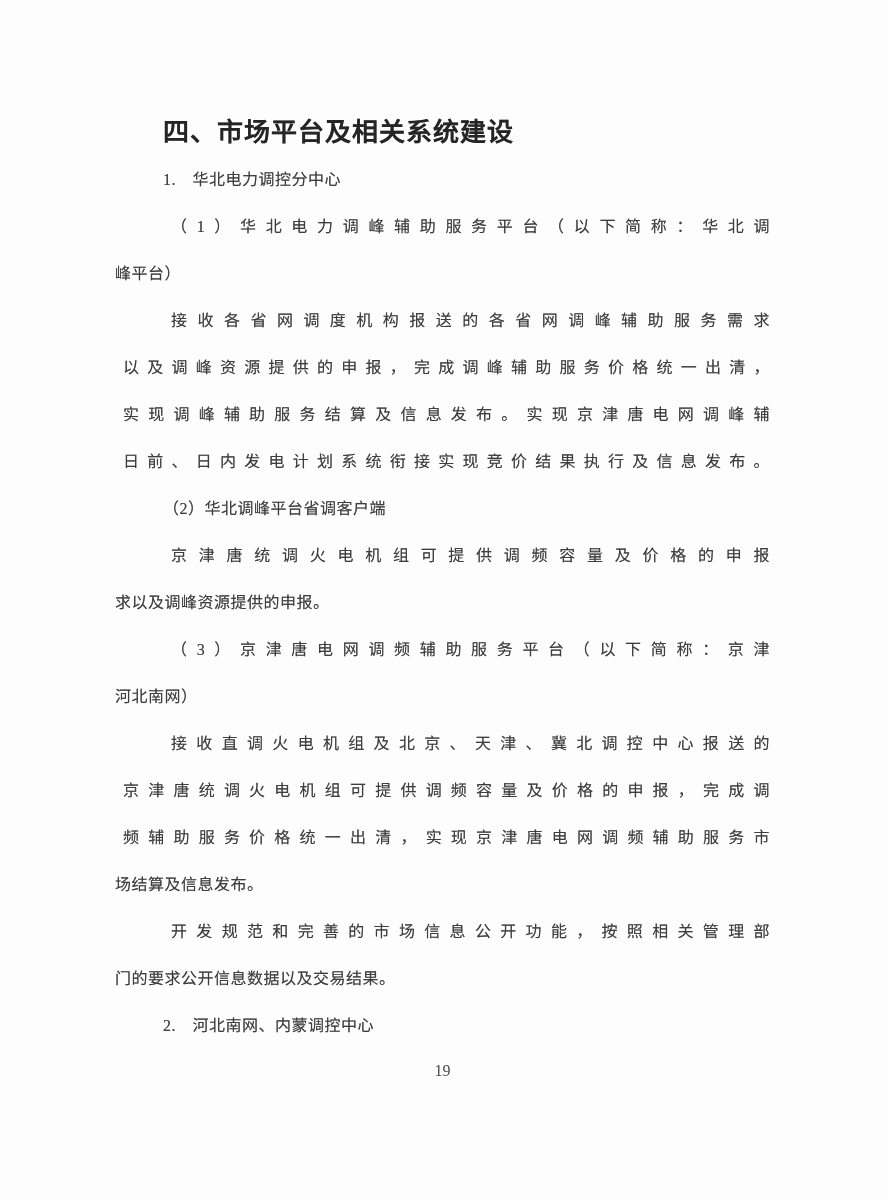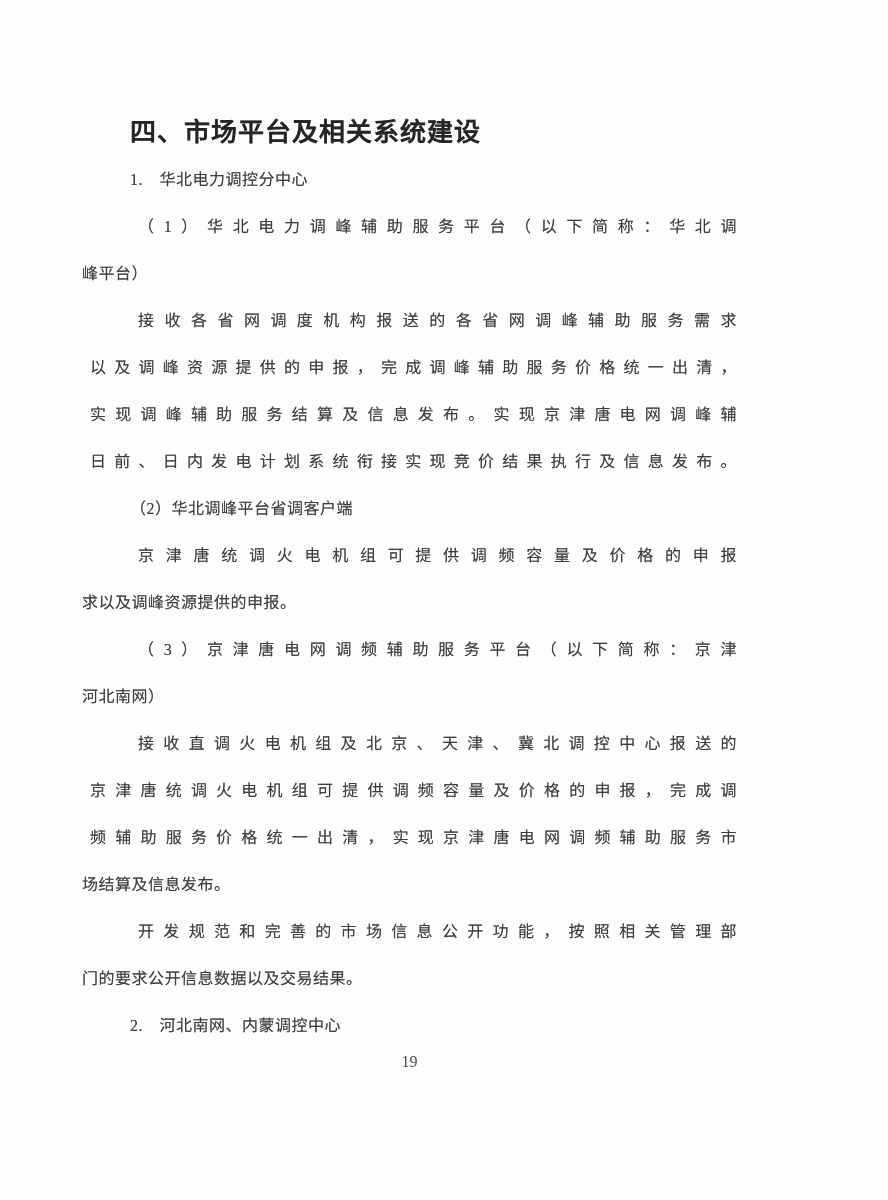--- a/index.html
+++ b/index.html
@@ -12,21 +12,21 @@
     height: 1200px;
     background: #fdfdfd;
     font-family: "Liberation Serif", "DejaVu Serif", serif;
     color: #3e3e3e;
     overflow: hidden;
   }
   .page {
     box-sizing: border-box;
     width: 736px;
     height: 1200px;
-    padding: 109px 115px 0 82px;
+    padding: 109px 115px 0 115px;
     background: #fdfdfd;
   }
   .content {
     width: 655px;
   }
   .line {
     font-size: 16px;
     line-height: 47px;
     height: 47px;
     text-shadow: 0 0 0.6px rgba(70,70,70,0.55);
@@ -47,21 +47,21 @@
     font-weight: 700;
     font-size: 26px;
     color: #252525;
     letter-spacing: 1px;
   }
   .footer {
     width: 655px;
     text-align: center;
     font-size: 16px;
     line-height: 20px;
-    margin-top: 3px;
+    margin-top: 12px;
     color: #4a4a4a;
     font-family: "Liberation Serif", "DejaVu Serif", serif;
   }
 </style>
 </head>
 <body>
 
 <div class="page">
   <div class="content">
       <div class="line heading ind">四、市场平台及相关系统建设</div>

